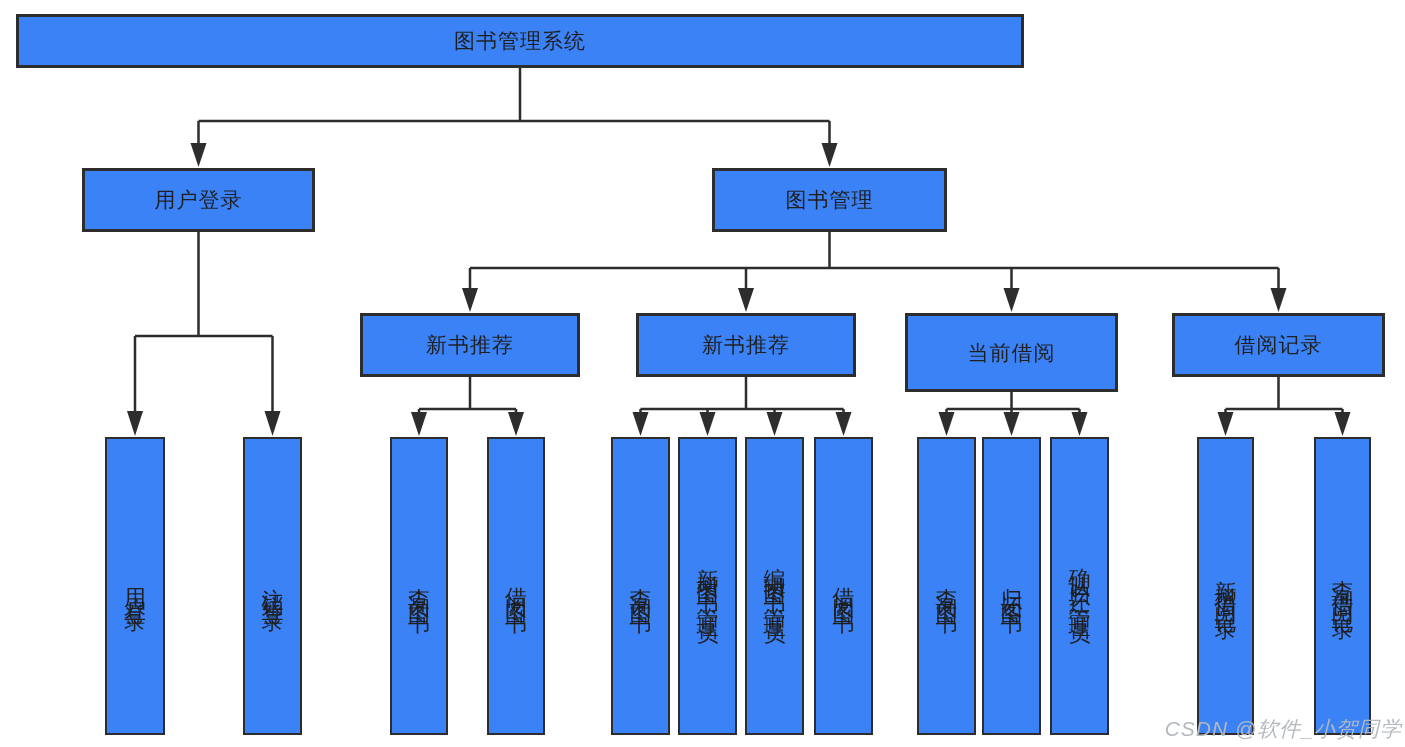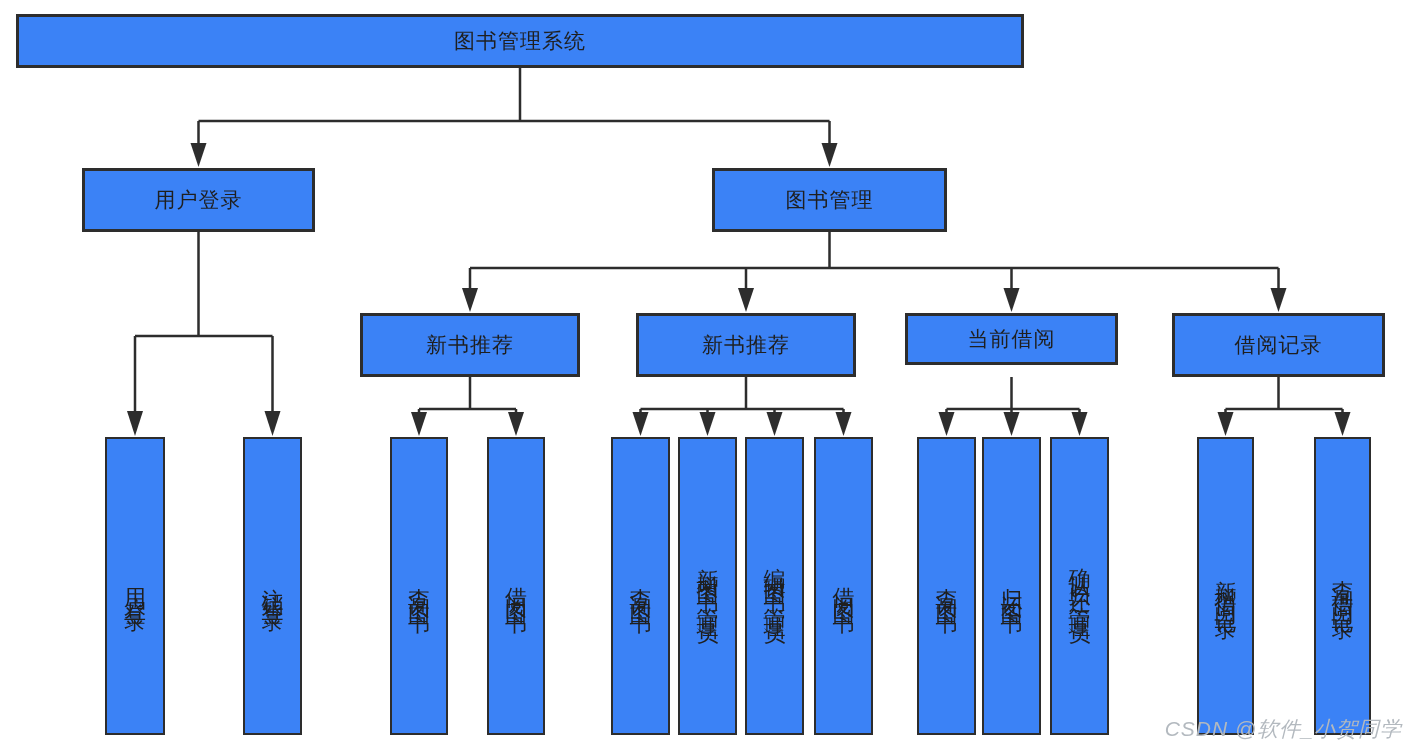--- a/index.html
+++ b/index.html
@@ -119,21 +119,21 @@
   <div class="node h" style="left:712px; top:168px; width:235px; height:64px;">
     <span>图书管理</span>
   </div>
 
   <div class="node h" style="left:360px; top:313px; width:220px; height:64px;">
     <span>新书推荐</span>
   </div>
   <div class="node h" style="left:636px; top:313px; width:220px; height:64px;">
     <span>新书推荐</span>
   </div>
-  <div class="node h" style="left:905px; top:313px; width:213px; height:52px;">
+  <div class="node h" style="left:905px; top:313px; width:213px; height:79px;">
     <span>当前借阅</span>
   </div>
   <div class="node h" style="left:1172px; top:313px; width:213px; height:64px;">
     <span>借阅记录</span>
   </div>
 
   <div class="node v" style="left:105px; top:437px; width:60px; height:298px;">
     <span>用户登录</span>
   </div>
   <div class="node v" style="left:243px; top:437px; width:59px; height:298px;">

